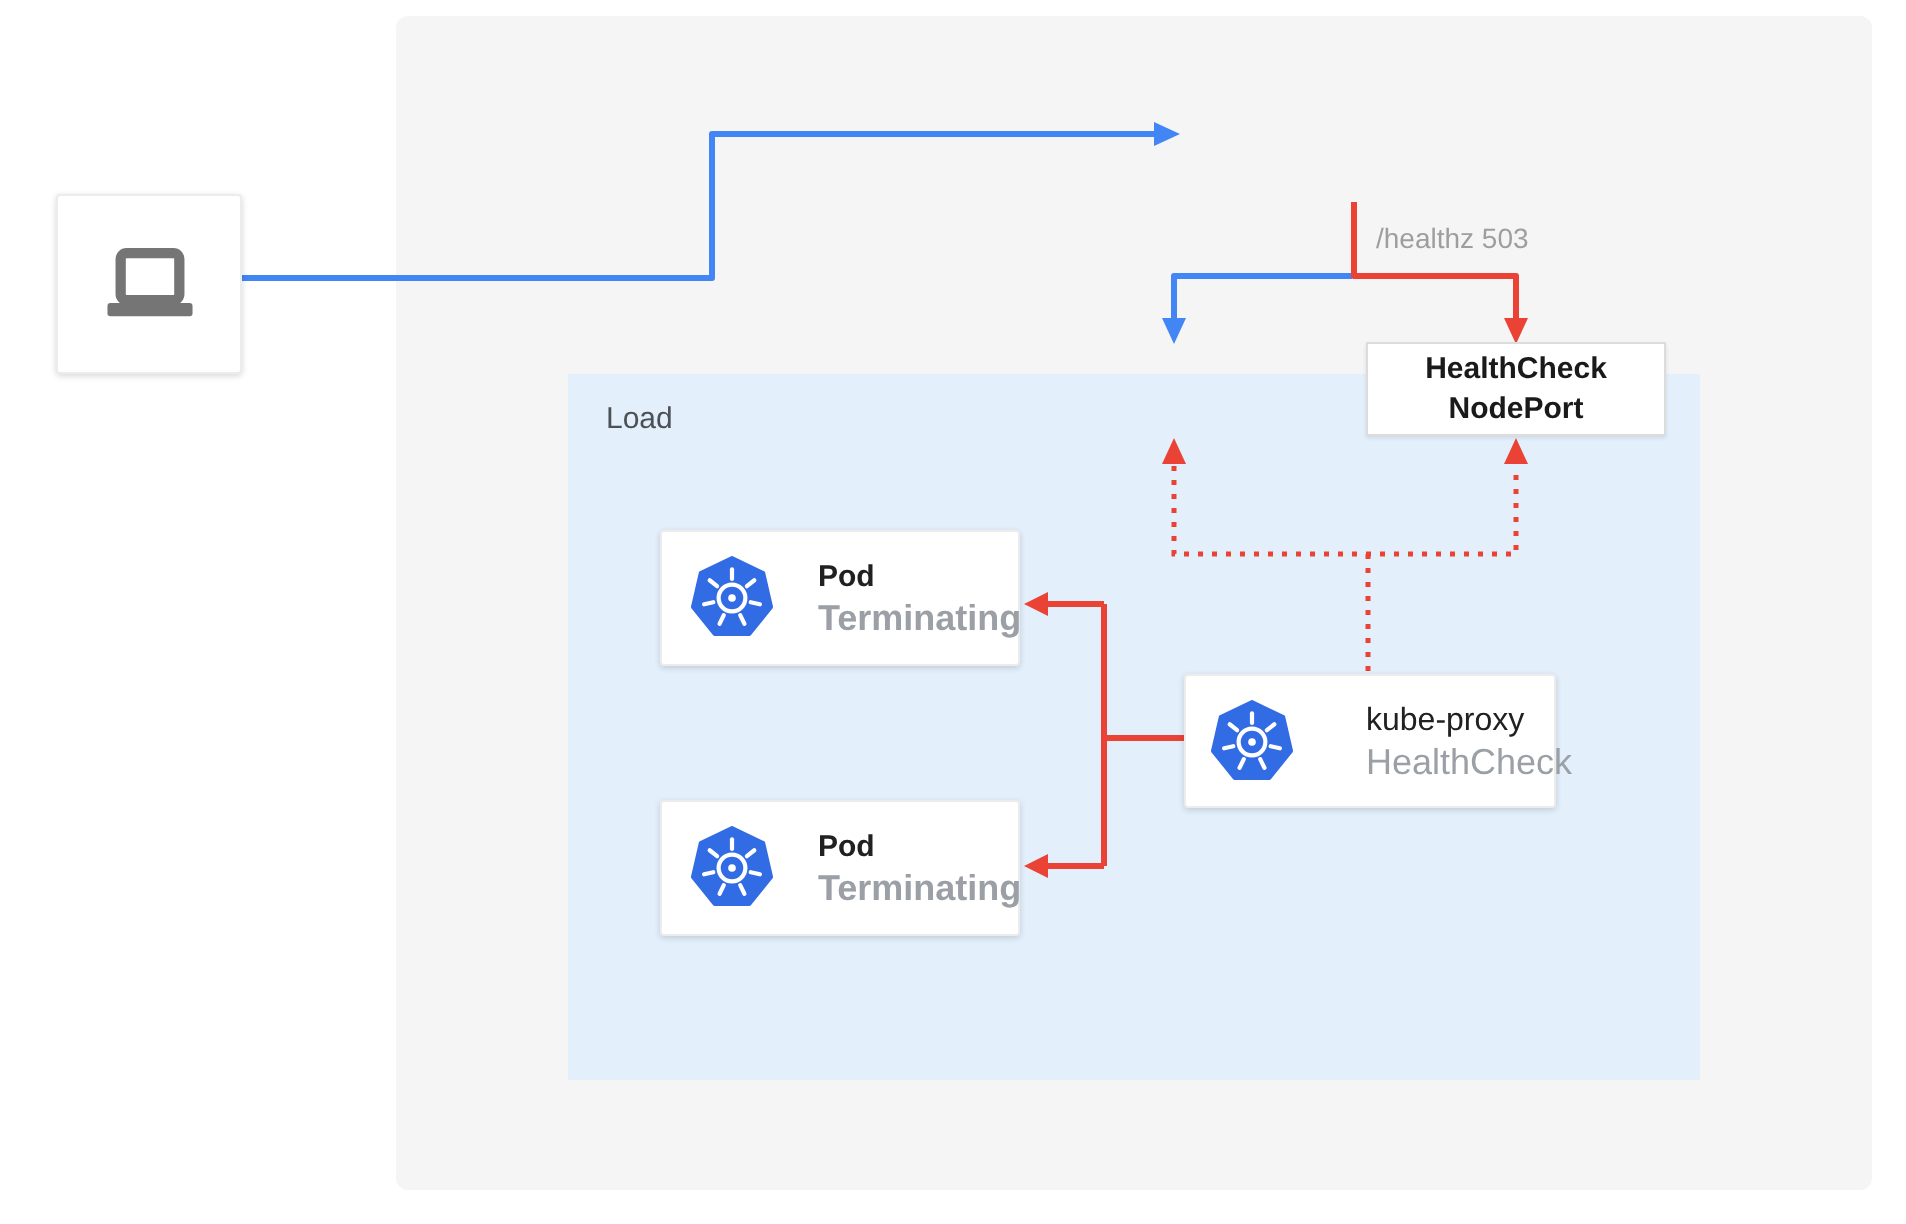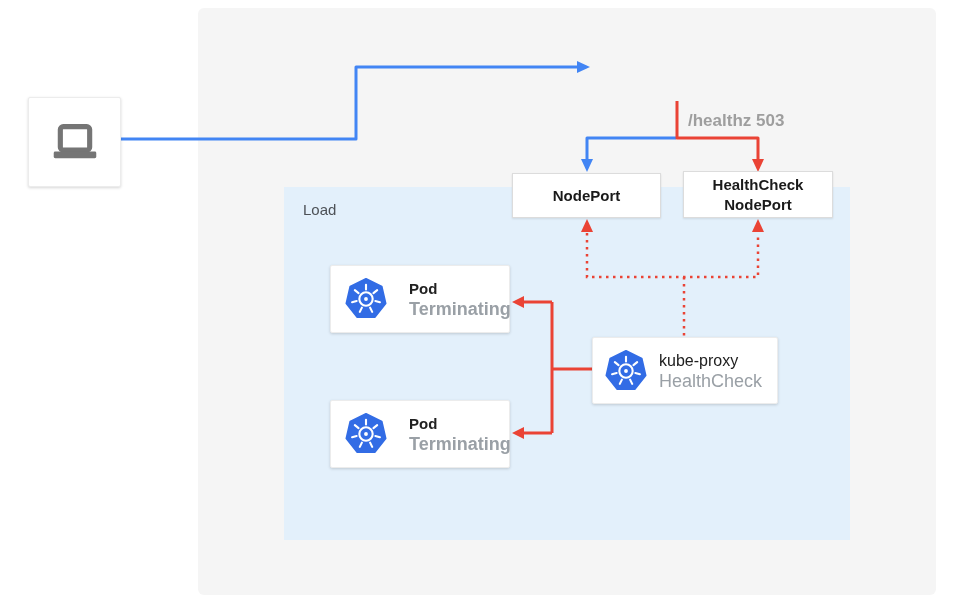--- a/index.html
+++ b/index.html
@@ -54,21 +54,21 @@
   .pod-box { width:180px; height:68px; padding-left:14px;font-weight:bold; }
   .pod-box-1 { left:330px; top:265px; }
   .pod-box-2 { left:330px; top:400px; }
   .kubeproxy-box { left:592px; top:337px; width:186px; height:67px; padding-left:12px; }
   .node-text { margin-left:22px; }
   .node-title { font-size:15px; color:#212121; line-height:20px; }
   .node-subtitle { font-size:18px; color:#9aa0a6; line-height:20px; }
   .kp-title { font-size:16px; color:#212121; line-height:21px; }
   .healthz-label {
     position:absolute; left:688px; top:111px; z-index:3;
-    font-size:17px; font-weight:bold; color:#9e9e9e;
+    font-size:14px; font-weight:normal; color:#9e9e9e;
     white-space:nowrap;
   }
   .icon-44 { width:44px; height:44px; flex:0 0 44px; }
   .icon-40 { width:42px; height:42px; flex:0 0 42px; }
 </style>
 </head>
 <body>
 
 <div class="stage">
 
@@ -115,23 +115,20 @@
   <div class="card laptop-box">
     <svg class="icon-44" viewBox="0 0 60 50">
       <rect x="10" y="4" width="40" height="32" rx="4" fill="none" stroke="#757575" stroke-width="7"></rect>
       <rect x="1" y="38" width="58" height="9" rx="2" fill="#757575"></rect>
     </svg>
   </div>
 
 
   <div class="healthz-label">/healthz 503</div>
 
-  <div class="port-box nodeport-box">
-    <span>NodePort</span>
-  </div>
 
   <div class="port-box healthcheck-box">
     <span>HealthCheck NodePort</span>
   </div>
 
   <div class="card pod-box pod-box-1">
     <svg class="icon-40" viewBox="0 0 44 44">
       <polygon points="22,1 38.4,8.9 42.5,26.7 31.1,40.9 12.9,40.9 1.5,26.7 5.6,8.9" fill="#326ce5" stroke="#326ce5" stroke-width="2" stroke-linejoin="round"></polygon>
       <circle cx="22" cy="22" r="7" fill="none" stroke="#ffffff" stroke-width="2.2"></circle>
       <circle cx="22" cy="22" r="2" fill="#ffffff"></circle>
@@ -180,19 +177,19 @@
       <g stroke="#ffffff" stroke-width="2.2" stroke-linecap="round">
         <line x1="22" y1="12" x2="22" y2="7"></line>
         <line x1="29.8" y1="15.8" x2="33.7" y2="12.7"></line>
         <line x1="31.8" y1="24.2" x2="36.6" y2="25.3"></line>
         <line x1="26.3" y1="31" x2="28.5" y2="35.5"></line>
         <line x1="17.7" y1="31" x2="15.5" y2="35.5"></line>
         <line x1="12.2" y1="24.2" x2="7.4" y2="25.3"></line>
         <line x1="14.2" y1="15.8" x2="10.3" y2="12.7"></line>
       </g>
     </svg>
-    <div class="node-text" style="margin-left:12px;">
+    <div class="node-text" style="margin-left:36px;">
       <div class="kp-title">kube-proxy</div>
       <div class="node-subtitle">HealthCheck</div>
     </div>
   </div>
 
 </div>
 
 </body></html>

